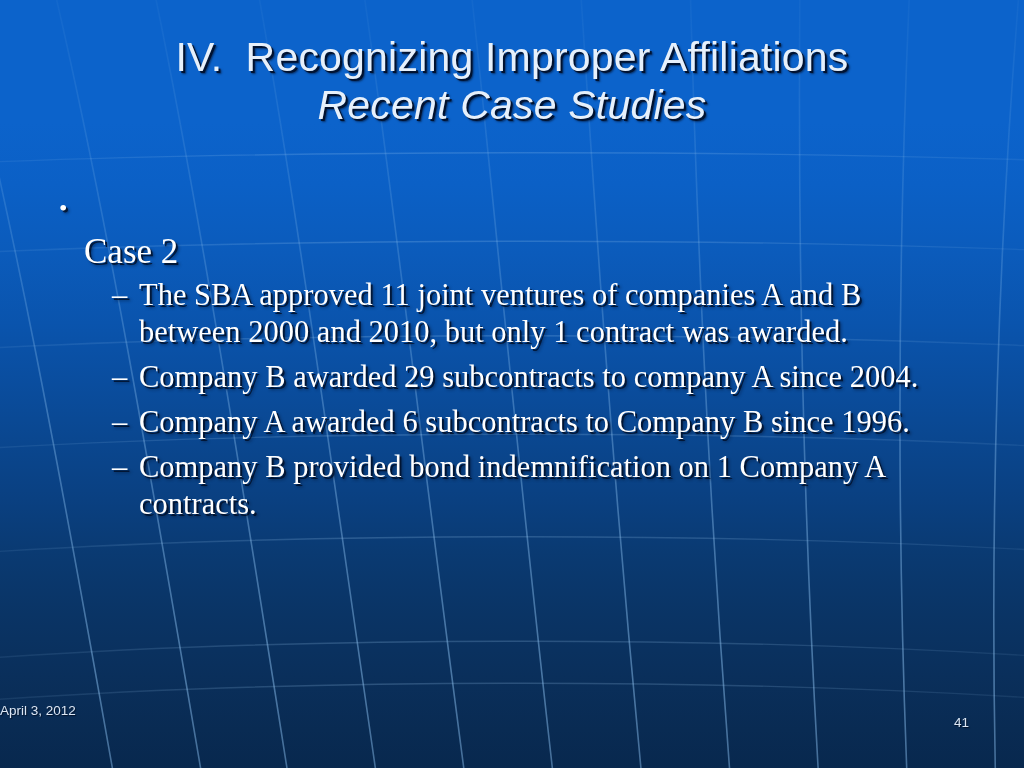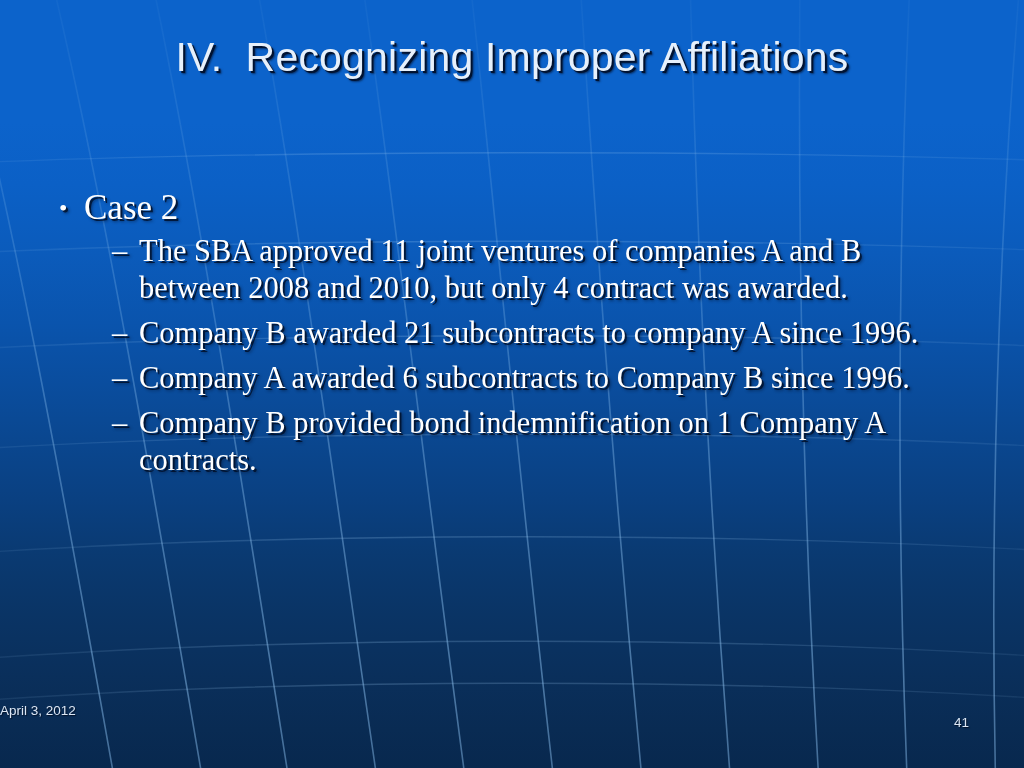--- a/index.html
+++ b/index.html
@@ -108,21 +108,21 @@
   }
   .lvl1 .marker {
     width: 34px;
     flex: 0 0 34px;
     font-size: 24px;
     line-height: 44px;
     text-align: left;
     padding-left: 9px;
     box-sizing: border-box;
   }
-  .lvl1 .txt { flex: 1 1 auto; }
+  .lvl1 .txt { flex: 1 1 auto; margin-top: 44px; }
 
   .sub-list { margin-top: 3px; }
 
   .lvl2 {
     display: flex;
     align-items: flex-start;
     color: #ffffff;
     font-size: 30.5px;
     line-height: 37px;
     margin-left: 62px;
@@ -208,39 +208,40 @@
       <path d="M -10 348 C 300 332, 720 332, 1034 346"></path>
       <path d="M -10 448 C 300 430, 720 430, 1034 446"></path>
       <path d="M -10 552 C 300 532, 720 532, 1034 550"></path>
       <path d="M -10 658 C 300 636, 720 636, 1034 656"></path>
       <path d="M -10 700 C 300 678, 720 678, 1034 698"></path>
     </g>
   </svg>
 
   <div class="title-block">
     <div class="title-line1">IV.  Recognizing Improper Affiliations</div>
+    <div class="title-line2">Recent Case Studies</div>
   </div>
 
   <div class="body-block">
 
     <div class="lvl1">
       <span class="marker">•</span>
       <span class="txt">Case 2</span>
     </div>
 
     <div class="sub-list">
 
       <div class="lvl2">
         <span class="marker">–</span>
-        <span class="txt">The SBA approved 11 joint ventures of companies A and B between 2008 and 2010, but only 4 contract was awarded.</span>
-      </div>
-
-      <div class="lvl2">
-        <span class="marker">–</span>
-        <span class="txt">Company B awarded 21 subcontracts to company A since 1996.</span>
+        <span class="txt">The SBA approved 11 joint ventures of companies A and B between 2000 and 2010, but only 1 contract was awarded.</span>
+      </div>
+
+      <div class="lvl2">
+        <span class="marker">–</span>
+        <span class="txt">Company B awarded 29 subcontracts to company A since 2004.</span>
       </div>
 
       <div class="lvl2">
         <span class="marker">–</span>
         <span class="txt">Company A awarded 6 subcontracts to Company B since 1996.</span>
       </div>
 
       <div class="lvl2">
         <span class="marker">–</span>
         <span class="txt">Company B provided bond indemnification on 1 Company A contracts.</span>

